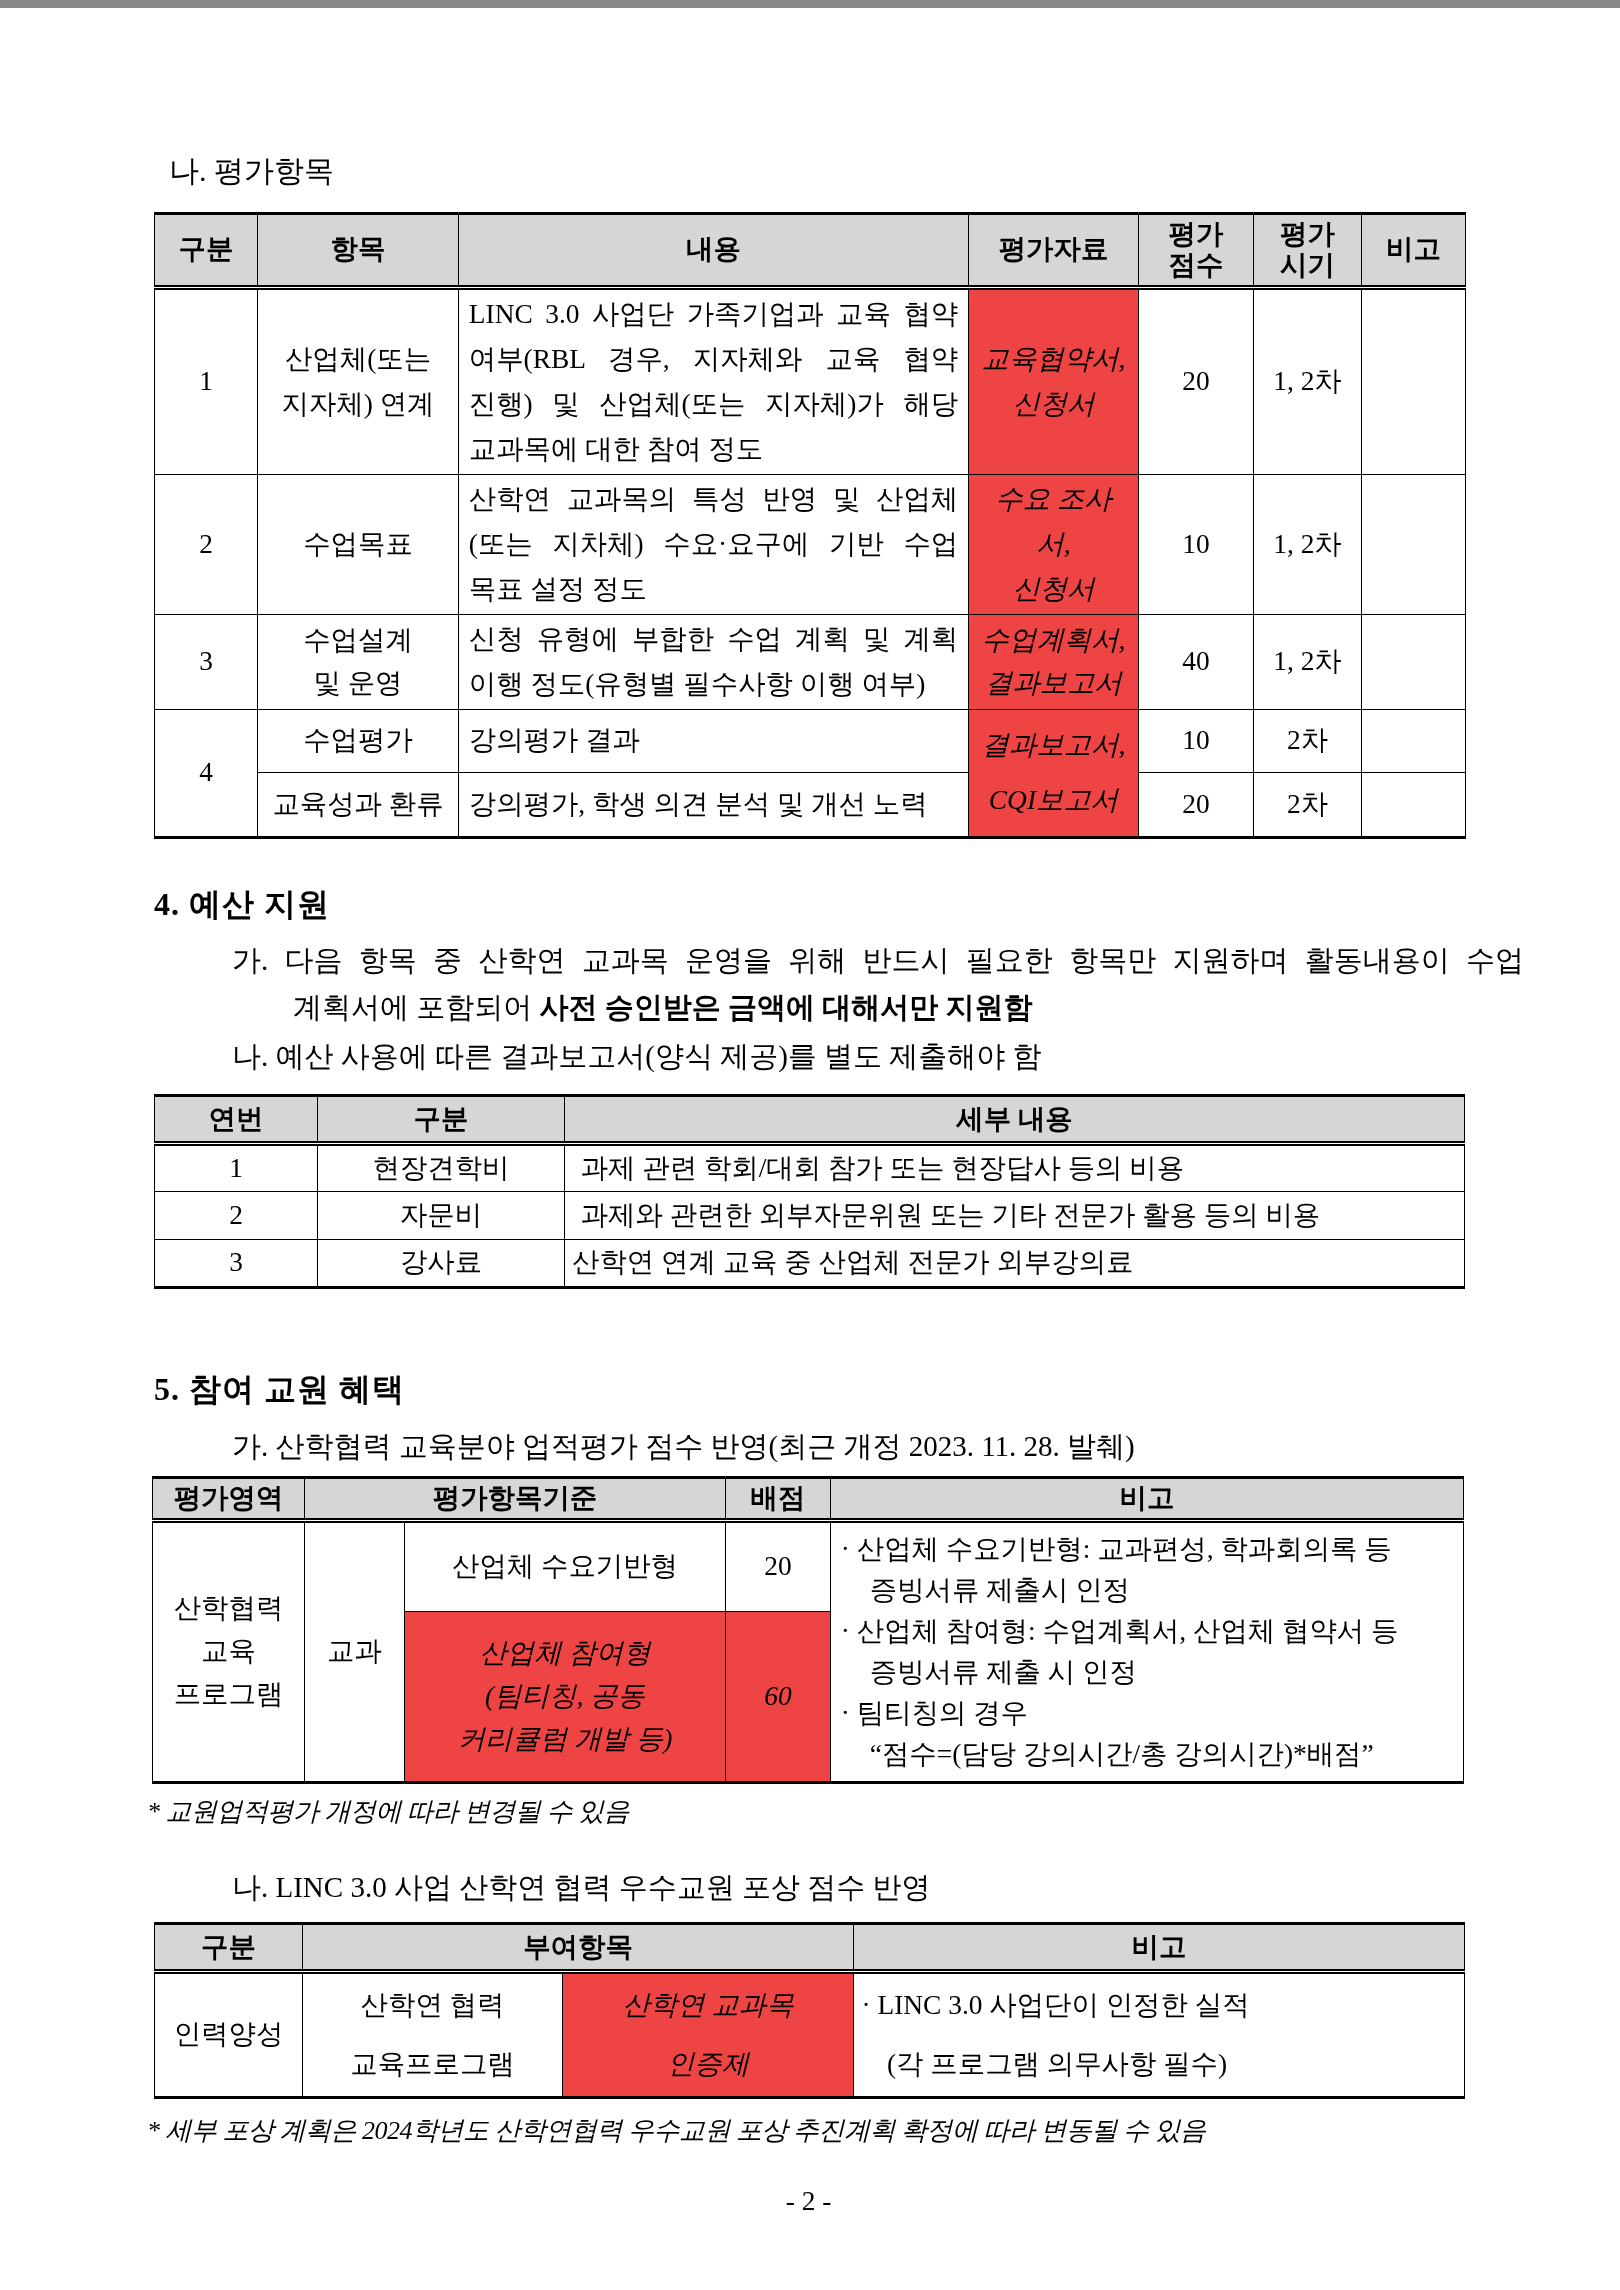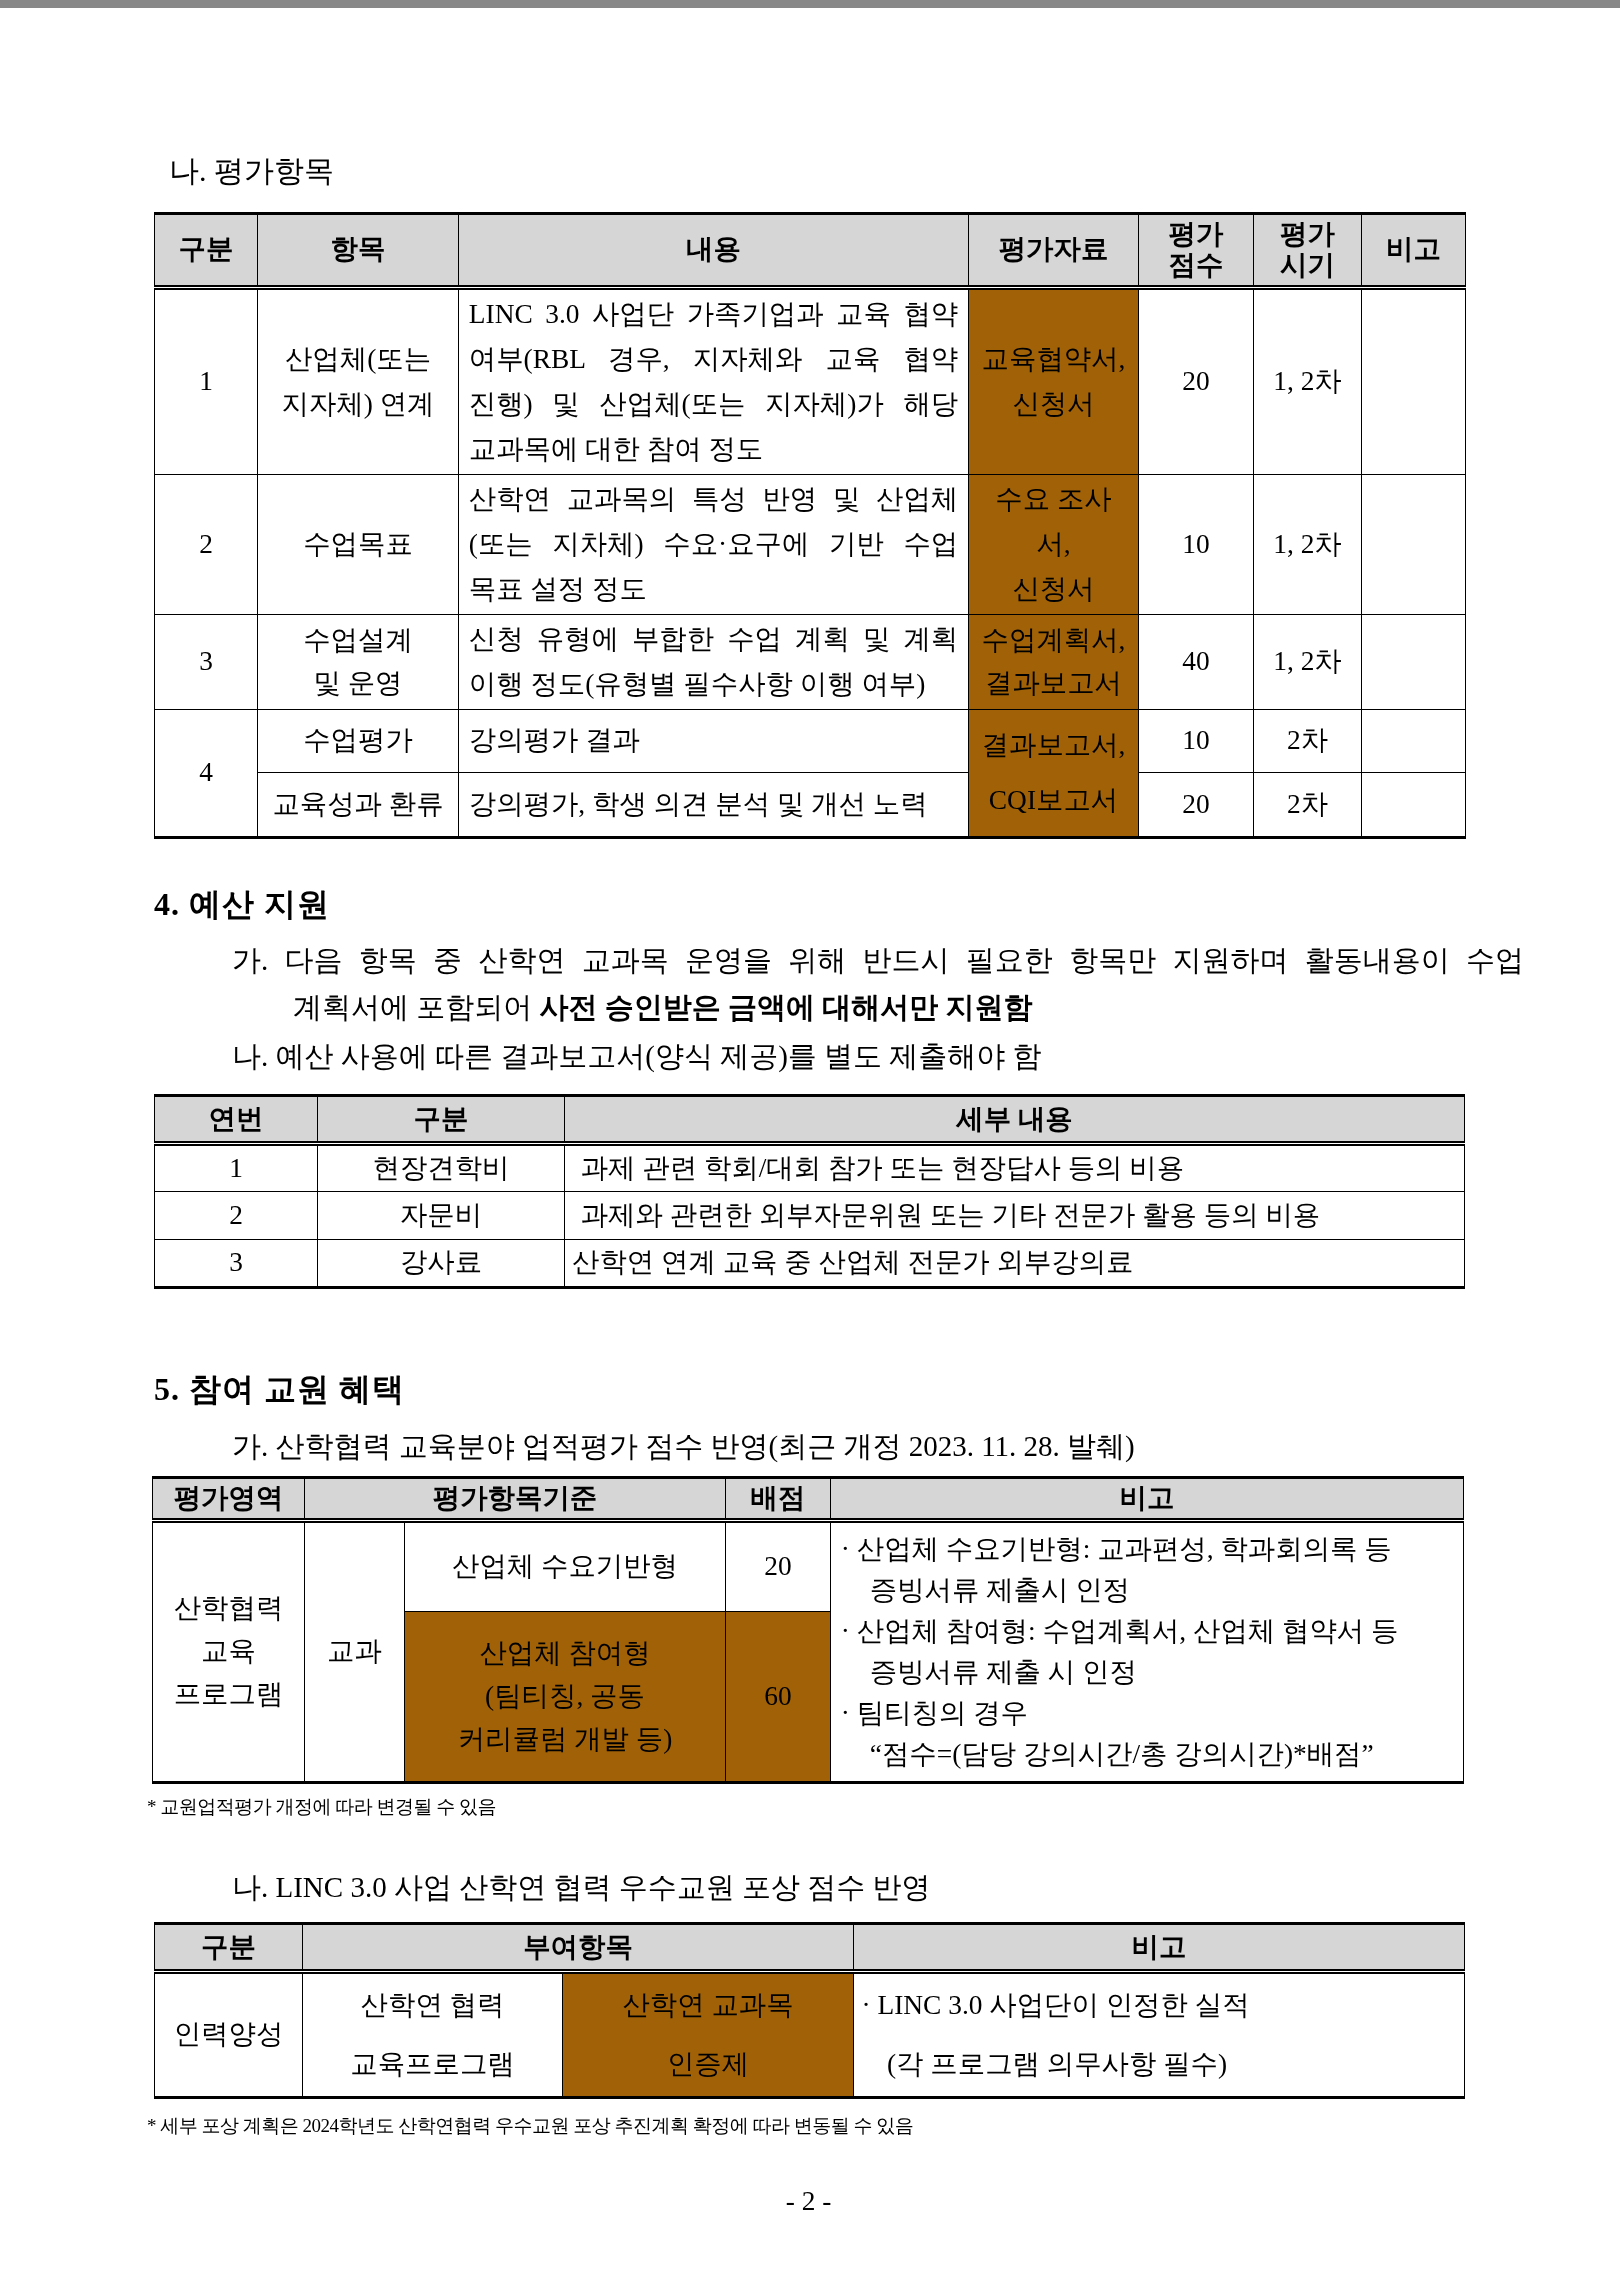--- a/index.html
+++ b/index.html
@@ -8,31 +8,31 @@
     font-family:"Liberation Serif","DejaVu Serif",serif;color:#000;
     margin:8px auto;overflow:hidden;
   }
   .abs{position:absolute;}
   
   .h-sub{font-size:30px;}
   .h-num{font-size:32px;font-weight:bold;letter-spacing:1px;}
   .para{font-size:29px;line-height:47px;text-align:justify;word-break:keep-all;}
   .hang{padding-left:61px;text-indent:-61px;}
   .emph{font-weight:bold;text-decoration-thickness:2.5px;text-underline-offset:6.9px;}
-  .fn{font-size:19px;letter-spacing:-0.5px;}
+  .fn{font-size:26px;letter-spacing:-0.5px;font-style:italic;}
   .footer{font-size:27.4px;text-align:center;}
   
   table{border-collapse:collapse;table-layout:fixed;position:absolute;
         border-top:3.9px solid #000;border-bottom:3.9px solid #000;font-size:27.4px;}
   th,td{border:1.5px solid #000;padding:2px 9.8px;vertical-align:middle;overflow:hidden;}
   thead th{background:#d6d6d6;font-weight:bold;border-bottom:5.9px double #000;text-align:center;padding:3.9px 5.9px;}
   .c{text-align:center;}
   .j{text-align:justify;word-break:keep-all;}
   .pre{white-space:pre-line;}
-  .hl{background:#a16207;}
+  .hl{background:#ef4444;font-style:italic;}
   .lh-lg{line-height:53px;}
   .t1 td{line-height:45px;}
   .t1 thead th{line-height:31px;}
   .t2 td{line-height:39px;}
   .t3 td{line-height:43px;}
   .t3 thead th{line-height:31px;}
   .t4 td{line-height:59px;}
   .note{padding-left:29px;text-indent:-29px;white-space:pre-line;line-height:41px;font-size:27.4px;text-align:left;}
   .hangcell{padding-left:33px;text-indent:-25.5px;white-space:pre-line;text-align:left;line-height:59px;}
 </style>

